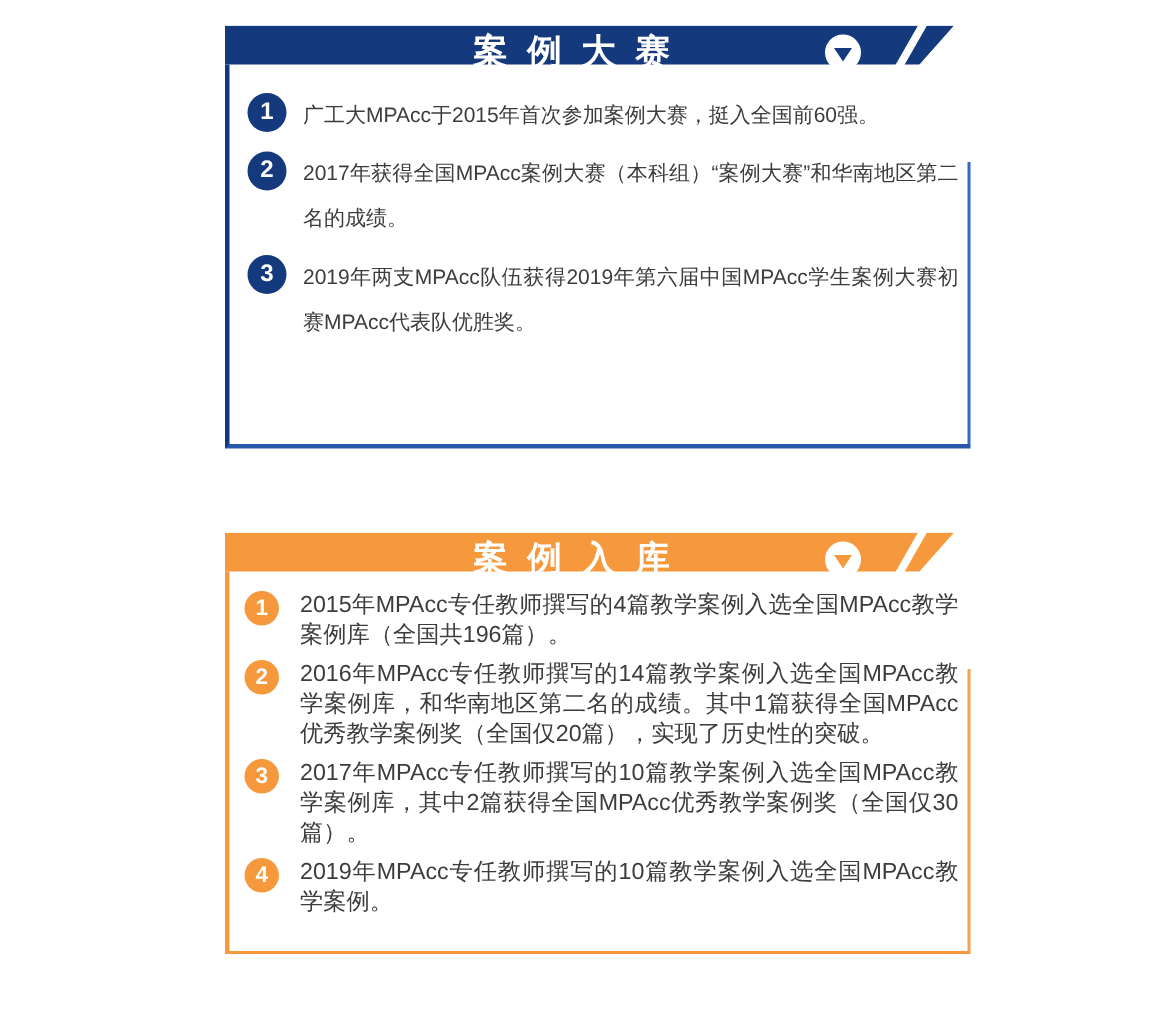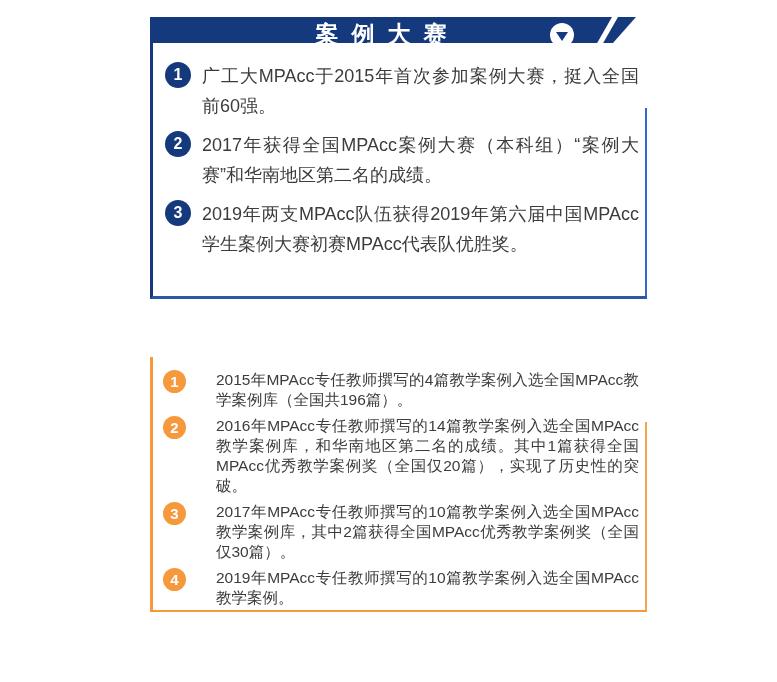--- a/index.html
+++ b/index.html
@@ -57,22 +57,22 @@
     width:26px;height:26px;line-height:26px;font-size:16px;background:var(--navy);
     margin-right:11px;margin-top:1px;
   }
   .panel-orange .badge{
     width:23px;height:23px;line-height:23px;font-size:15px;background:var(--orange);
     margin-right:14px;margin-top:0;
   }
   .txt{
     margin:0;flex:1;color:var(--text);text-align:justify;font-weight:500;
   }
-  .panel-blue .txt{font-size:18px;line-height:30px;}
-  .panel-orange .txt{font-size:15.5px;line-height:20px;margin-left:16px;}
+  .panel-blue .txt{font-size:14px;line-height:30px;}
+  .panel-orange .txt{font-size:15.5px;line-height:20px;}
 </style>
 </head>
 <body>
 
 <div class="canvas">
 
   <section class="panel panel-blue" style="top:17px">
     <div class="header">
       <div class="bar">
         <span class="bar-title">案例大赛</span>
@@ -93,20 +93,29 @@
         <p class="txt">2017年获得全国MPAcc案例大赛（本科组）“案例大赛”和华南地区第二名的成绩。</p>
       </div>
       <div class="item">
         <span class="badge">3</span>
         <p class="txt">2019年两支MPAcc队伍获得2019年第六届中国MPAcc学生案例大赛初赛MPAcc代表队优胜奖。</p>
       </div>
     </div>
   </section>
 
   <section class="panel panel-orange" style="top:355px">
+    <div class="header">
+      <div class="bar">
+        <span class="bar-title">案例入库</span>
+      </div>
+      <span class="chevron-circle">
+        <span class="chevron-tri"></span>
+      </span>
+      <div class="accent"></div>
+    </div>
     <div class="box">
       <div class="partial-right"></div>
       <div class="item">
         <span class="badge">1</span>
         <p class="txt">2015年MPAcc专任教师撰写的4篇教学案例入选全国MPAcc教学案例库（全国共196篇）。</p>
       </div>
       <div class="item">
         <span class="badge">2</span>
         <p class="txt">2016年MPAcc专任教师撰写的14篇教学案例入选全国MPAcc教学案例库，和华南地区第二名的成绩。其中1篇获得全国MPAcc优秀教学案例奖（全国仅20篇），实现了历史性的突破。</p>
       </div>

